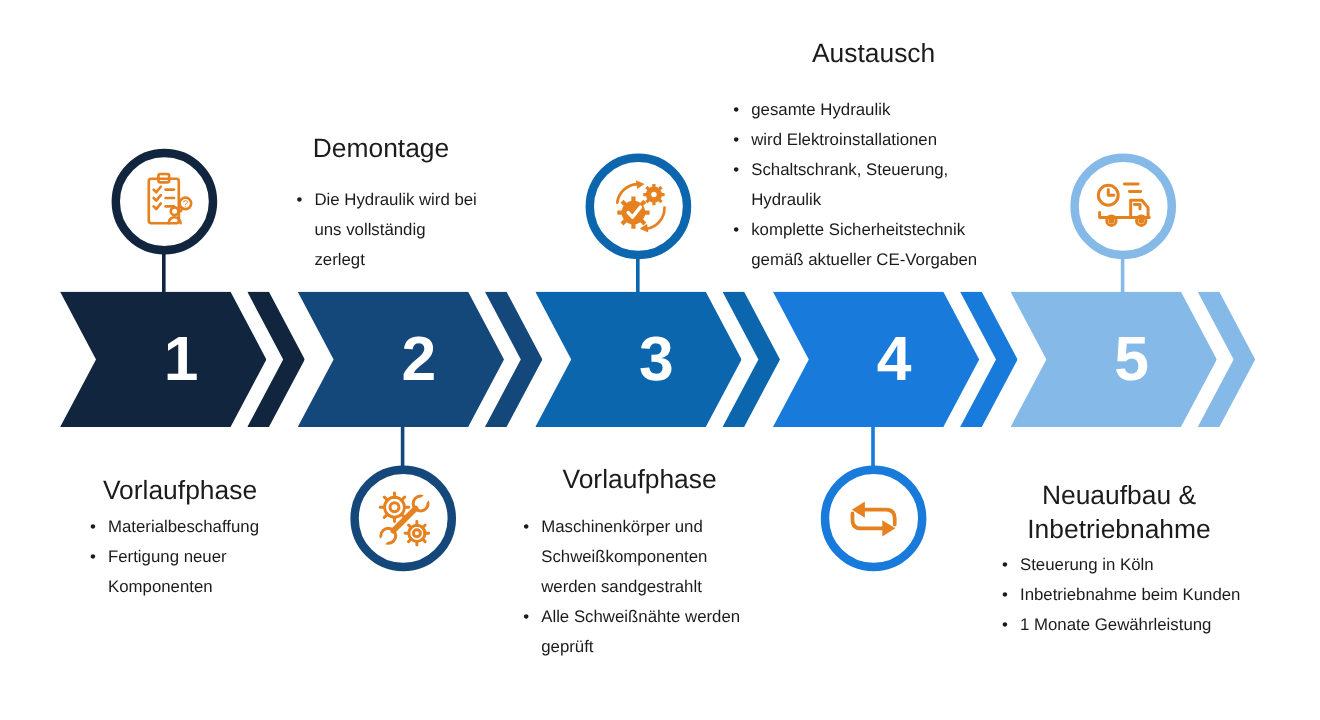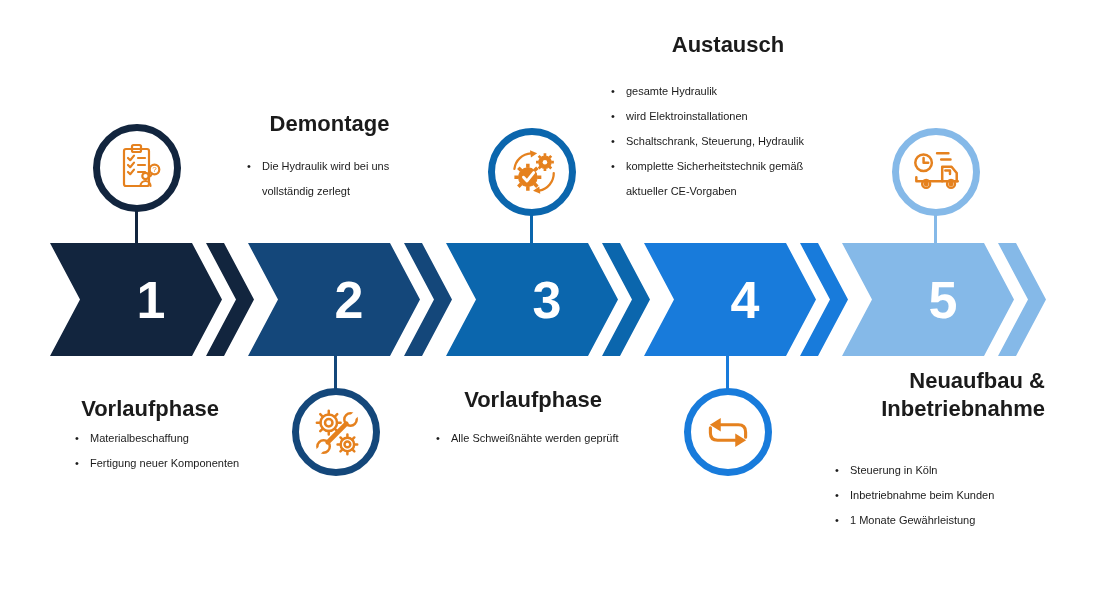--- a/index.html
+++ b/index.html
@@ -25,26 +25,26 @@
   .connector{position:absolute;width:3px;z-index:1;}
   .circle{
     position:absolute;width:74px;height:74px;border-radius:50%;
     border:7px solid #000;background:#ffffff;z-index:2;
     display:flex;align-items:center;justify-content:center;
   }
   .b1{border-color:#12253E;} .b2{border-color:#14477A;} .b3{border-color:#0B66AD;}
   .b4{border-color:#187BDB;} .b5{border-color:#85B9E8;}
   
   .step-title{
-    position:absolute;margin:0;font-size:22px;font-weight:bold;
+    position:absolute;margin:0;font-size:22px;font-weight:normal;
     line-height:28px;text-align:center;color:#1b1b1b;
   }
   .bullets{
     position:absolute;list-style:none;margin:0;padding:0;
-    font-size:11px;line-height:25px;color:#1b1b1b;
+    font-size:14px;line-height:25px;color:#1b1b1b;
   }
   .bullets li{position:relative;padding-left:16px;}
   .bullets li::before{content:"\2022";position:absolute;left:1px;top:0;}
   svg{display:block;}
 </style>
 </head>
 <body>
 
 <div class="canvas">
 
@@ -153,38 +153,39 @@
       <circle cx="42.5" cy="39.5" r="1.2" fill="#E5811E"></circle>
     </svg>
   </div>
 
   <h3 class="step-title" style="left:40px;top:395px;width:220px;">Vorlaufphase</h3>
   <ul class="bullets" style="left:74px;top:426px;width:175px;">
     <li>Materialbeschaffung</li>
     <li>Fertigung neuer Komponenten</li>
   </ul>
 
-  <h3 class="step-title" style="left:242px;top:110px;width:175px;">Demontage</h3>
+  <h3 class="step-title" style="left:230px;top:110px;width:175px;">Demontage</h3>
   <ul class="bullets" style="left:246px;top:154px;width:152px;">
     <li>Die Hydraulik wird bei uns vollständig zerlegt</li>
   </ul>
 
   <h3 class="step-title" style="left:420px;top:386px;width:226px;">Vorlaufphase</h3>
   <ul class="bullets" style="left:435px;top:426px;width:200px;">
+    <li>Maschinenkörper und Schweißkomponenten werden sandgestrahlt</li>
     <li>Alle Schweißnähte werden geprüft</li>
   </ul>
 
   <h3 class="step-title" style="left:603px;top:31px;width:250px;">Austausch</h3>
   <ul class="bullets" style="left:610px;top:79px;width:232px;">
     <li>gesamte Hydraulik</li>
     <li>wird Elektroinstallationen</li>
     <li>Schaltschrank, Steuerung, Hydraulik</li>
     <li>komplette Sicherheitstechnik gemäß aktueller CE-Vorgaben</li>
   </ul>
 
-  <h3 class="step-title" style="left:820px;top:367px;width:225px;text-align:right;">Neuaufbau &amp; Inbetriebnahme</h3>
+  <h3 class="step-title" style="left:820px;top:399px;width:225px;">Neuaufbau &amp; Inbetriebnahme</h3>
   <ul class="bullets" style="left:834px;top:458px;width:205px;">
     <li>Steuerung in Köln</li>
     <li>Inbetriebnahme beim Kunden</li>
     <li>1 Monate Gewährleistung</li>
   </ul>
 
 </div>
 
 </body></html>

